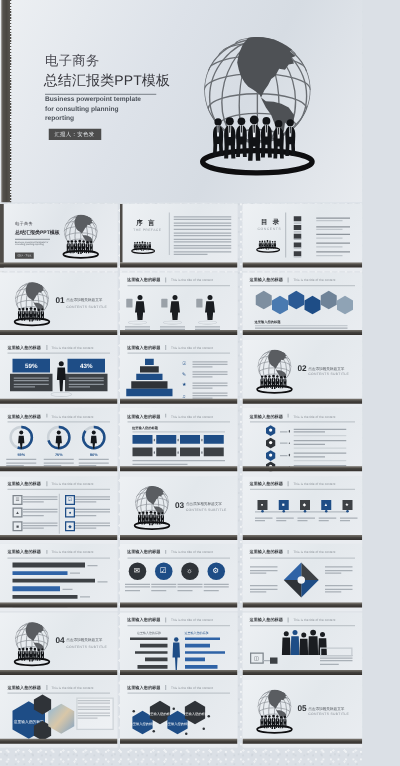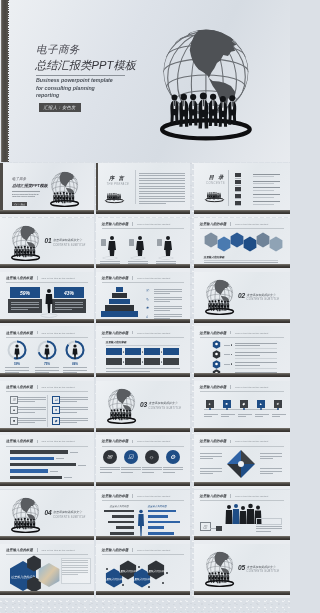--- a/index.html
+++ b/index.html
@@ -6,21 +6,21 @@
   html,body{margin:0;padding:0;background:#dbe0e6;}
   body{width:290px;height:613px;overflow:hidden;
        font-family:"Liberation Sans",sans-serif;-webkit-font-smoothing:antialiased;}
   .page{position:relative;width:290px;height:613px;overflow:hidden;background:#dbe0e6;}
 
   .paper{background-image:
       radial-gradient(circle at 13% 22%, rgba(255,255,255,.6) 0 .8px, transparent .9px),
       radial-gradient(circle at 62% 71%, rgba(255,255,255,.5) 0 .8px, transparent .9px),
       radial-gradient(circle at 81% 36%, rgba(40,55,70,.05) 0 .8px, transparent .9px),
       radial-gradient(circle at 34% 85%, rgba(40,55,70,.045) 0 .8px, transparent .9px);
-      background-size:6px 6px,9px 9px,7px 7px,11px 11px;font-style:italic;}
+      background-size:6px 6px,9px 9px,7px 7px,11px 11px;}
 
   
   .hero{position:absolute;left:0;top:0;width:290px;height:162px;overflow:hidden;
         background:#dce2e8;}
   .hero-bg{position:absolute;inset:0;background:
       linear-gradient(118deg,#edf0f3 0%,#dde2e9 40%,#d6dce3 64%,#e8ebef 100%);}
   .hero-ribbon{position:absolute;left:1px;top:0;width:7px;height:162px;
       background:linear-gradient(90deg,#817d78 0%,#54514c 22%,#4a4742 60%,#585550 100%);}
   .hero-perf{position:absolute;left:8px;top:0;width:1.4px;height:162px;
       background:repeating-linear-gradient(180deg,#4d4a46 0 1.1px,rgba(0,0,0,0) 1.1px 2.3px);}

